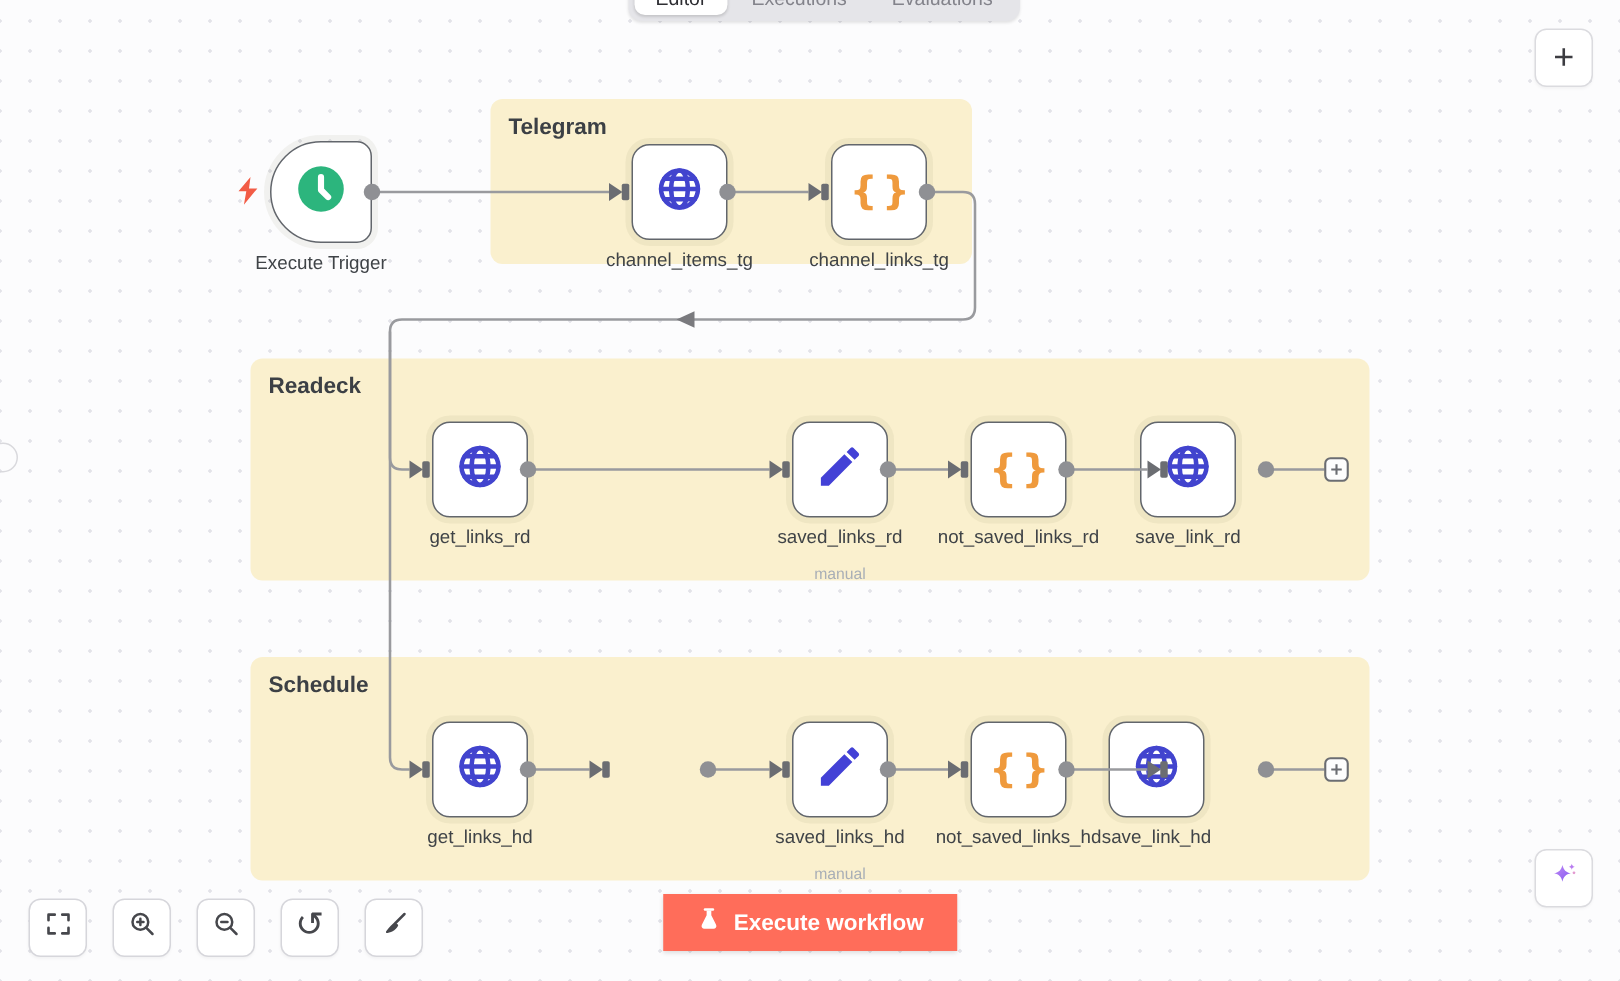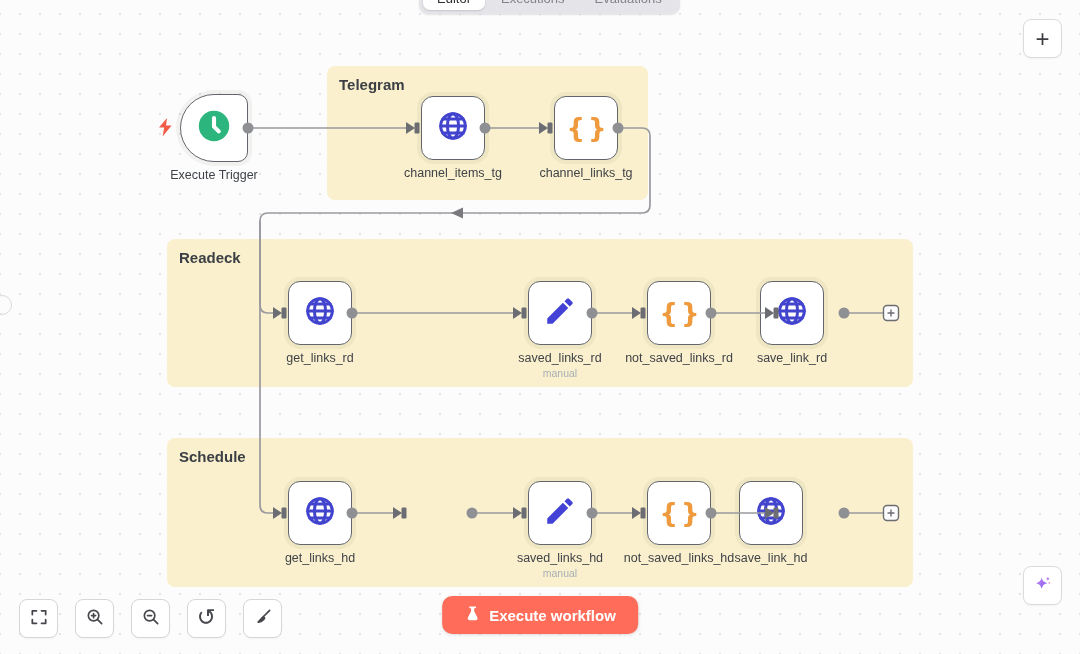--- a/index.html
+++ b/index.html
@@ -29,62 +29,62 @@
   
   .node{position:absolute;width:64px;z-index:2;cursor:pointer;}
   .node-box{width:64px;height:64px;background:#fff;border:1.6px solid #62666c;border-radius:12px;
     box-sizing:border-box;display:flex;align-items:center;justify-content:center;
     box-shadow:0 0 0 4px rgba(120,110,80,.08);}
   .node.trigger{width:68px;}
   .node.trigger .node-box{width:68px;height:68px;border-radius:34px 10px 10px 34px;}
   .node-label{position:absolute;left:-48px;width:160px;text-align:center;margin-top:6px;
     font-size:12.5px;font-weight:500;color:#3f4347;}
   .node.trigger .node-label{left:-46px;}
-  .node-sub{text-align:center;font-size:10.5px;color:#a9afb6;margin-top:2px;}
+  .node-sub{text-align:center;font-size:10.5px;color:#a9afb6;margin-top:12px;}
   .braces{font-family:"DejaVu Sans",sans-serif;font-size:26px;font-weight:700;
     color:#ef9a3d;letter-spacing:3px;transform:translateX(2px);}
   .bolt{position:absolute;left:158px;top:118px;z-index:2;}
   .edge-circle{position:absolute;left:-8px;top:295px;width:18px;height:18px;border-radius:50%;
     border:1px solid #d9d9dd;z-index:1;}
 
   
   #wires{position:absolute;left:0;top:0;z-index:3;pointer-events:none;}
 
   
   .toolbar{position:absolute;left:19px;top:599px;display:flex;gap:17px;z-index:10;}
   .tool-btn{width:37px;height:37px;background:#fff;border:1px solid #d6d6db;border-radius:8px;
     display:flex;align-items:center;justify-content:center;cursor:pointer;
     box-shadow:0 1px 2px rgba(0,0,0,.04);}
   .undo-glyph{font-family:"DejaVu Sans",sans-serif;font-size:23px;color:#46474c;line-height:1;
     transform:translateY(-1px);}
 
   
   .execute-btn{position:absolute;left:50%;transform:translateX(-50%);top:596px;height:38px;
-    background:#ff6d5a;border:none;border-radius:10px;color:#fff;font-size:15px;font-weight:600;
+    background:#ff6d5a;border:none;border-radius:0;color:#fff;font-size:15px;font-weight:600;
     display:flex;align-items:center;gap:8px;padding:1px 22px;z-index:10;cursor:pointer;
     font-family:"Liberation Sans",sans-serif;box-shadow:0 1px 3px rgba(0,0,0,.12);}
 </style>
 </head>
 <body>
 
 <div id="app">
 
   <div class="tabbar">
     <div class="tab active">Editor</div>
     <div class="tab">Executions</div>
     <div class="tab">Evaluations</div>
   </div>
 
   <div class="sq-btn" id="btn-add-node">
     <span>+</span>
   </div>
 
   <div class="edge-circle"></div>
 
-  <div class="group" style="left:327px;top:66px;width:321px;height:134px">
+  <div class="group" style="left:327px;top:66px;width:321px;height:110px">
     <div class="group-title">Telegram</div>
   </div>
   <div class="group" style="left:167px;top:239px;width:746px;height:148px">
     <div class="group-title">Readeck</div>
   </div>
   <div class="group" style="left:167px;top:438px;width:746px;height:149px">
     <div class="group-title">Schedule</div>
   </div>
 
   <div class="bolt">

